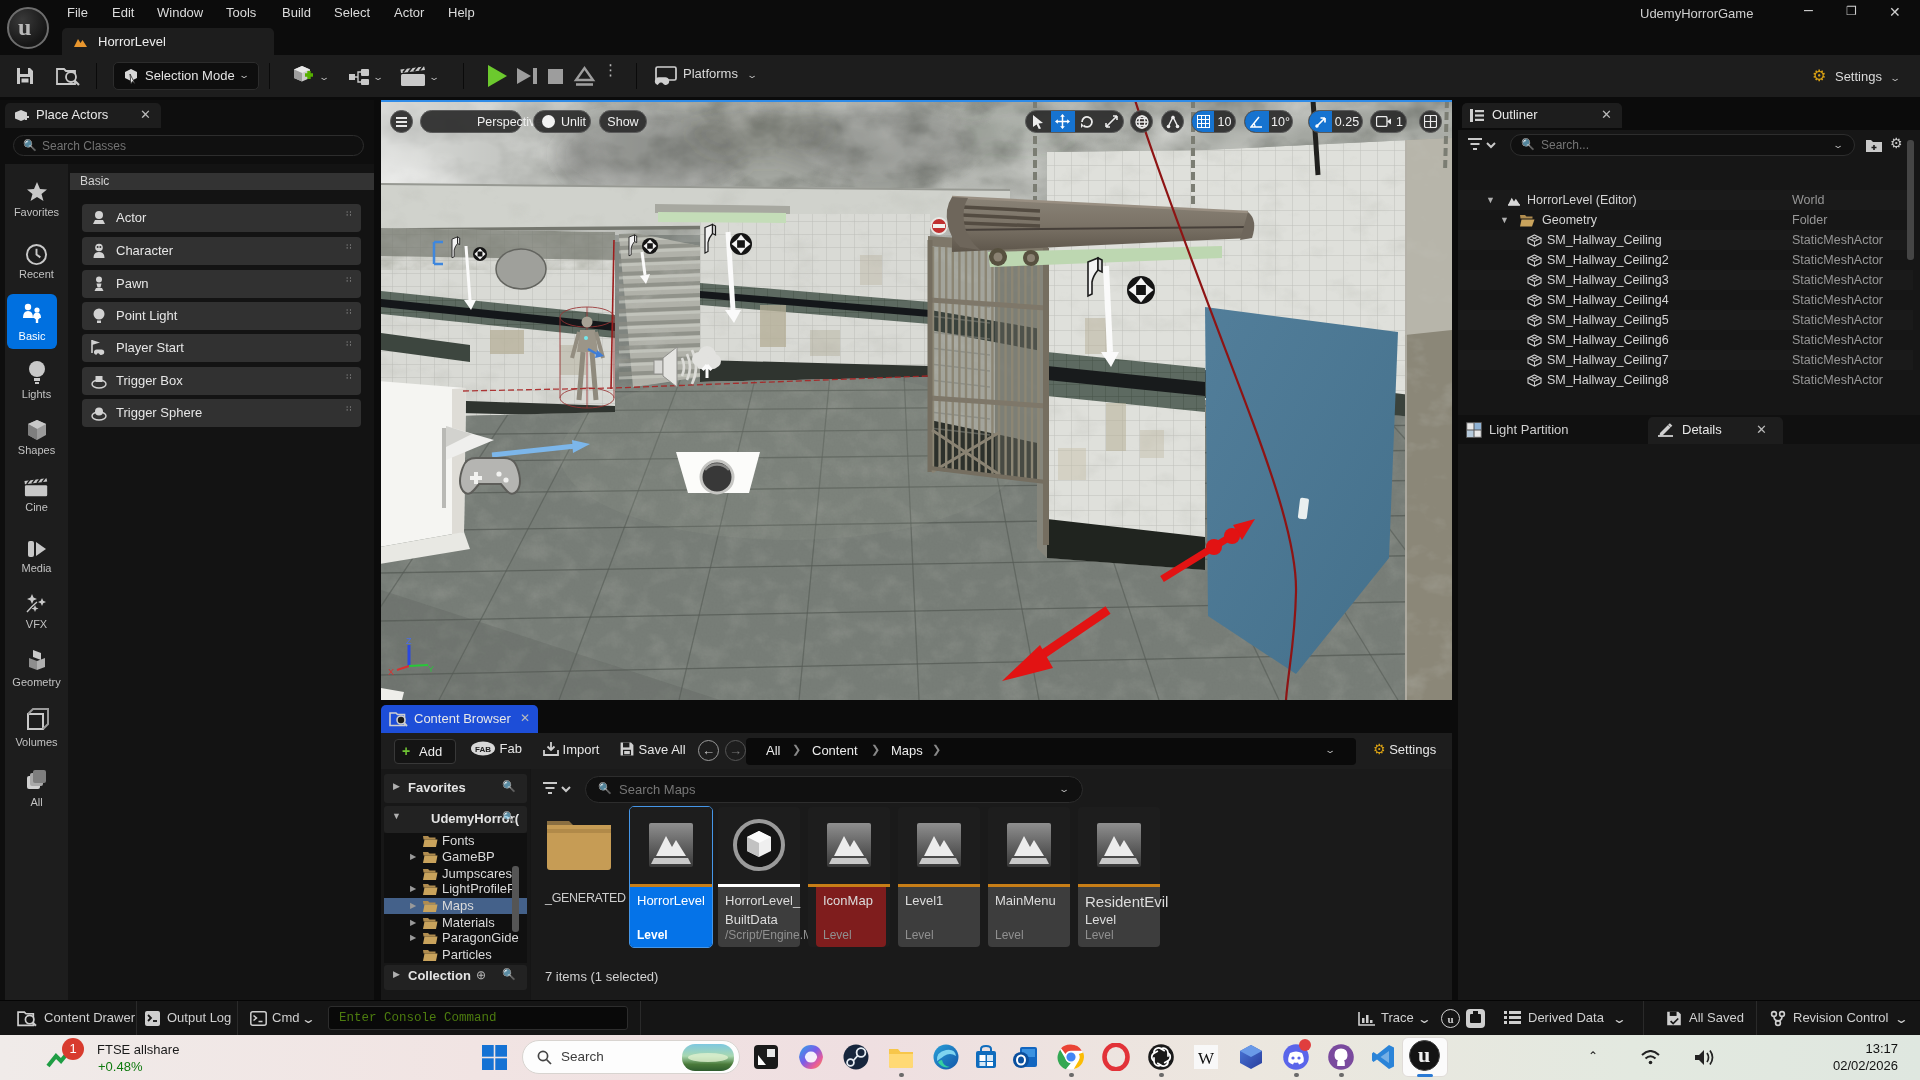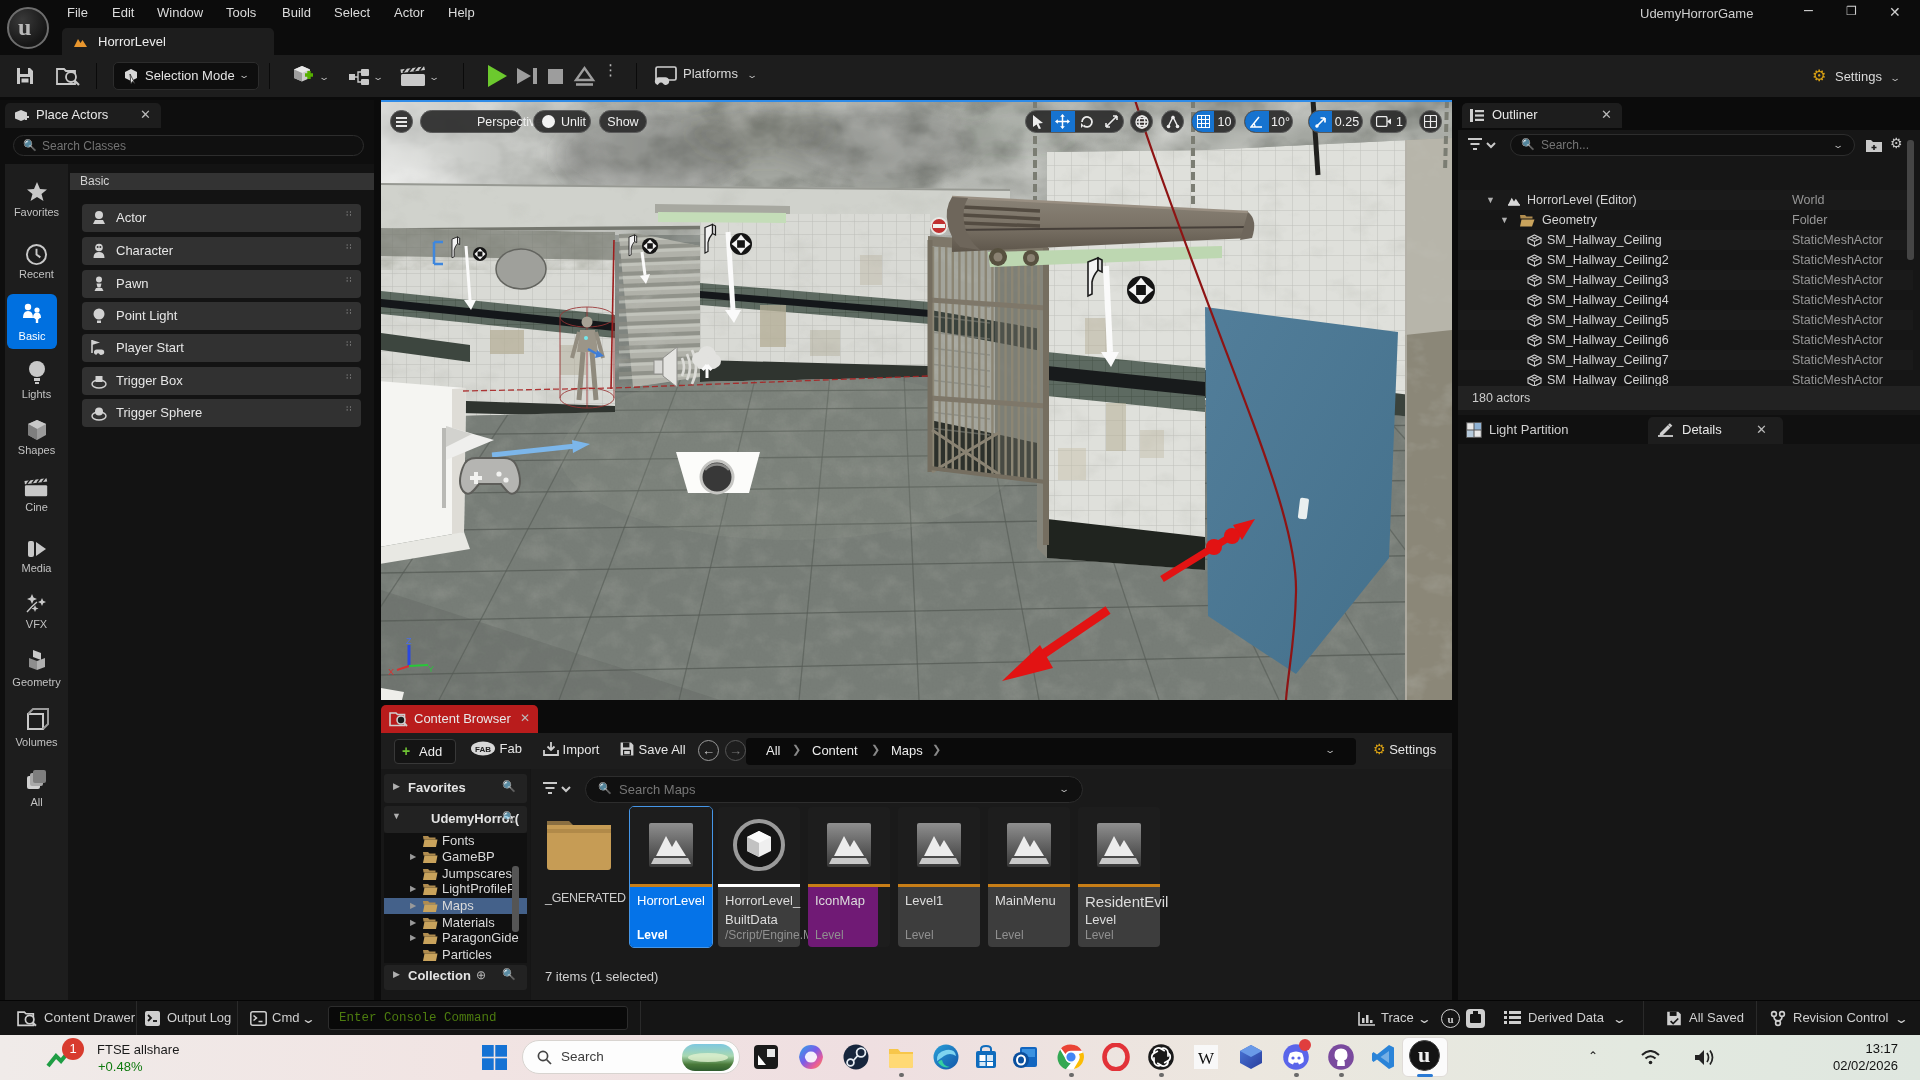--- a/index.html
+++ b/index.html
@@ -943,23 +943,20 @@
         <svg width="15" height="13" style="position:absolute;left:69px;top:4px;" viewBox="0 0 16 14">
             <path d="M8 1 L15 4.5 L8 8 L1 4.5 Z" fill="none" stroke="#d0d0d0" stroke-width="1.2"></path>
             <path d="M1 4.5 V9.5 L8 13 L15 9.5 V4.5" fill="none" stroke="#d0d0d0" stroke-width="1.2"></path>
             <path d="M8 8 V13 M4.5 2.8 L11.5 6.3 M11.5 2.8 L4.5 6.3" stroke="#d0d0d0" stroke-width="1"></path>
           </svg>
         <span style="position:absolute;left:89px;top:2.5px;">SM_Hallway_Ceiling8</span>
           <span class="type">StaticMeshActor</span>
       </div>
       <div style="position:absolute;left:449px;top:40px;width:7px;height:120px;background:#454545;border-radius:3px;"></div>
     </div>
-    <div id="ol-foot">
-        <span style="position:absolute;left:14px;top:5px;">180 actors</span>
-      </div>
     <div id="wp-tabs">
       <div style="position:absolute;left:0px;top:2px;width:186px;height:27px;color:#cfcfcf;font-size:13px;">
         <svg width="16" height="16" style="position:absolute;left:8px;top:5px;" viewBox="0 0 16 16">
           <rect x="0.7" y="0.7" width="14.6" height="14.6" fill="#e8e8e8" stroke="#555" stroke-width="1"></rect>
           <rect x="8" y="1" width="7" height="7" fill="#8fb2d4"></rect>
             <rect x="1" y="8" width="7" height="7" fill="#b5c9da"></rect>
           <path d="M8 1 V15 M1 8 H15" stroke="#555" stroke-width="1"></path>
         </svg>
         <span style="position:absolute;left:31px;top:5px;">Light Partition</span>
       </div>
@@ -970,21 +967,21 @@
           <path d="M12 1 l2.5 2.5" stroke="#cfcfcf" stroke-width="2.4"></path>
         </svg>
         <span style="position:absolute;left:34px;top:5px;">Details</span>
         <span style="position:absolute;left:108px;top:5px;color:#bbb;">✕</span>
       </div>
     </div>
   </div>
 
   <div class="abs" id="cbrowser">
     <div style="position:absolute;left:0;top:0;width:1071px;height:30px;background:#0b0b0b;"></div>
-    <div style="position:absolute;left:0px;top:2px;width:157px;height:28px;background:#b91c1c;border-radius:5px 5px 0 0;color:#e8e8e8;font-size:13px;">
+    <div style="position:absolute;left:0px;top:2px;width:157px;height:28px;background:#1d4ed8;border-radius:5px 5px 0 0;color:#e8e8e8;font-size:13px;">
       <svg width="19" height="16" style="position:absolute;left:8px;top:6px;" viewBox="0 0 19 16">
         <path d="M1 2 h6 l1.5 1.5 h7 v11 h-14.5 Z" fill="none" stroke="#cfcfcf" stroke-width="1.6"></path>
         <circle cx="12" cy="9" r="4" fill="#1c1c1c" stroke="#cfcfcf" stroke-width="1.6"></circle>
         <line x1="15" y1="12" x2="18" y2="15" stroke="#cfcfcf" stroke-width="2"></line>
       </svg>
       <span style="position:absolute;left:33px;top:6px;">Content Browser</span>
       <span style="position:absolute;left:139px;top:6px;color:#bbb;font-size:12px;">✕</span>
     </div>
     <div style="position:absolute;left:0;top:30px;width:1071px;height:36px;background:#1d1d1d;"></div>
     <div style="position:absolute;left:13px;top:36px;width:62px;height:25px;background:#141414;border:1px solid #383838;border-radius:4px;color:#efefef;font-size:13px;">
@@ -1178,21 +1175,21 @@
                 <filter id="blur10">
                   <feGaussianBlur stdDeviation="10"></feGaussianBlur>
                 </filter>
 </defs>
           <rect x="0" y="0" width="44" height="44" rx="2" fill="url(#tg2)"></rect>
           <path d="M7 33 L17 13 L23 24 L27 17 L37 33 Z" fill="#ececec"></path>
           <path d="M5 35 h34 l3 6 h-40 Z" fill="#c9c9c9"></path>
         </svg>
           </div>
       <div style="position:absolute;left:0;top:77px;width:82px;height:3px;background:#c87e17;"></div>
-      <div style="position:absolute;left:0;top:80px;width:70px;height:60px;background:#701a75;border-radius:0 0 4px 4px;">
+      <div style="position:absolute;left:8px;top:80px;width:70px;height:60px;background:#7f1d1d;border-radius:0 0 4px 4px;">
         <div style="position:absolute;left:7px;top:6px;color:#dcdcdc;font-size:13px;white-space:nowrap;">IconMap</div>
 
         <div style="position:absolute;left:7px;top:41px;color:#909090;font-size:12px;white-space:nowrap;">Level</div>
       </div>
     </div>
     <div style="position:absolute;left:517px;top:104px;width:82px;height:140px;border-radius:4px;background:#1d1d1d;">
       <div style="position:absolute;left:0;top:0;width:82px;height:77px;background:#1d1d1d;border-radius:4px 4px 0 0;">
             <svg width="44" height="44" style="position:absolute;left:19px;top:16px;" viewBox="0 0 44 44">
           <defs>
                 <linearGradient id="tg3" x1="0" y1="0" x2="0" y2="1">

